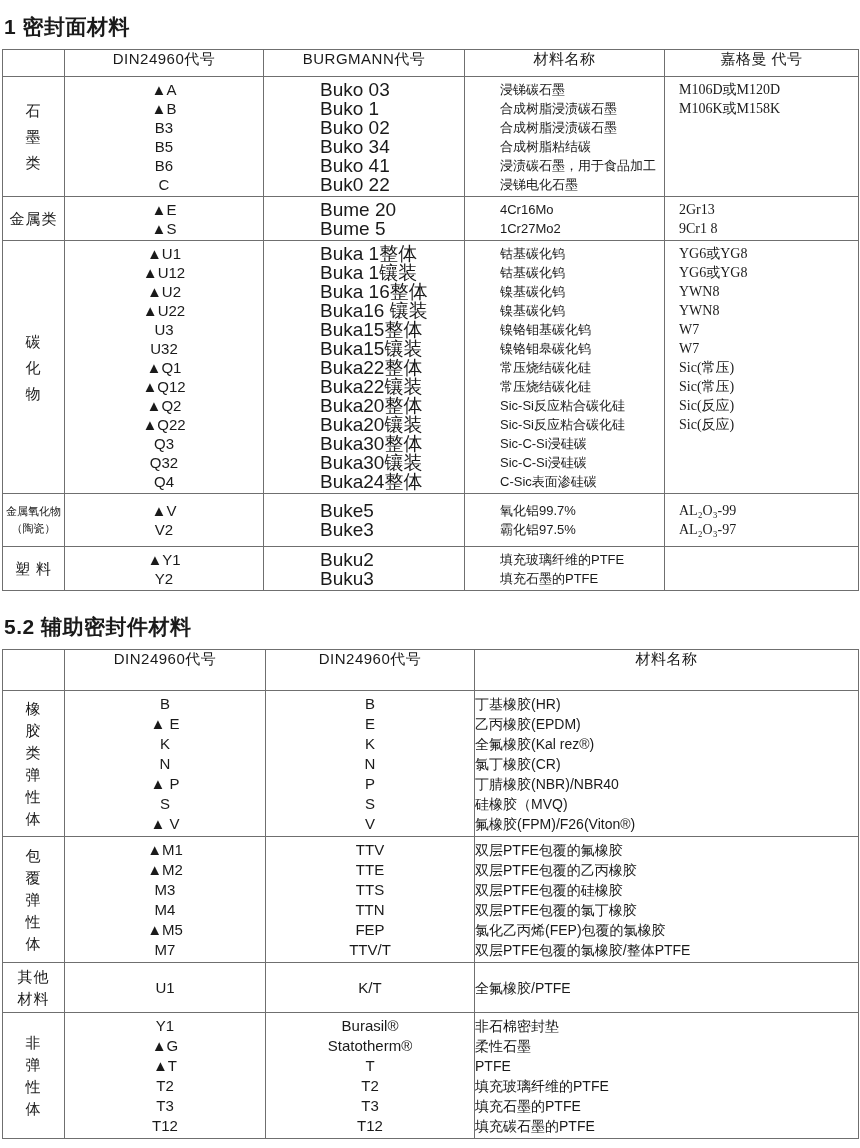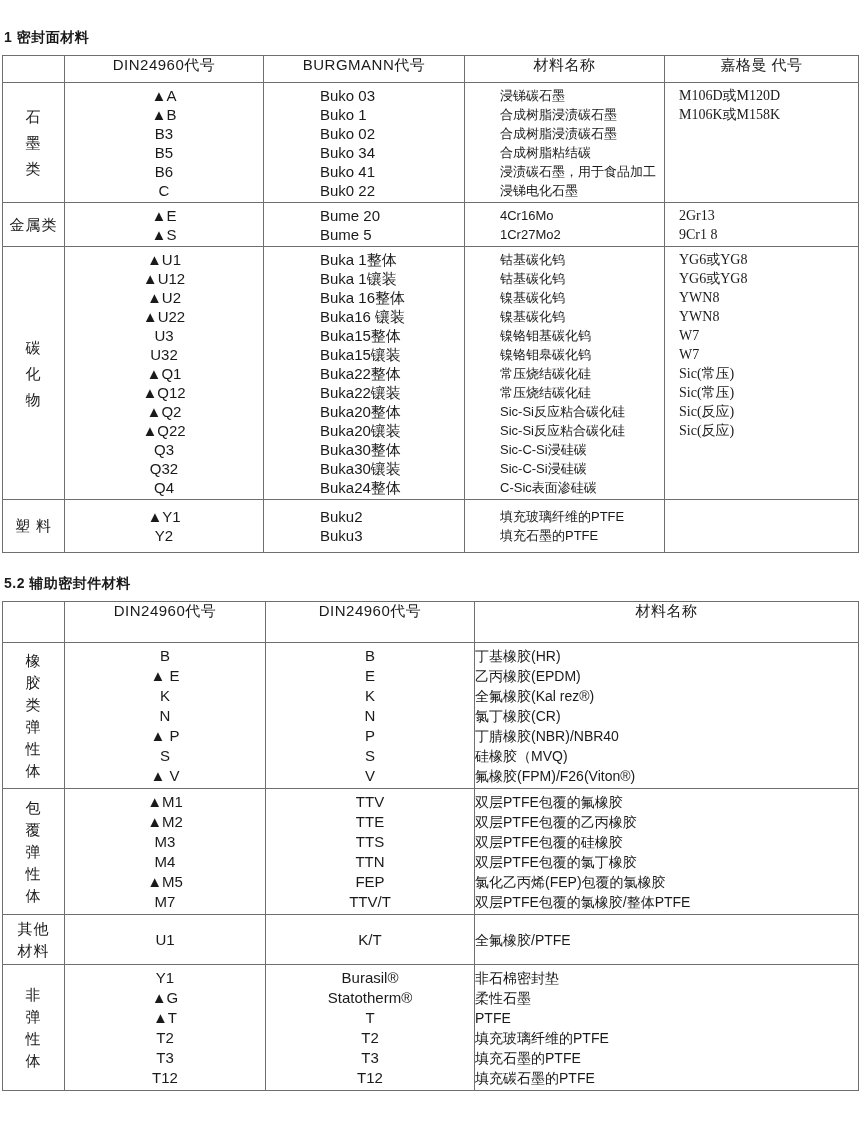--- a/index.html
+++ b/index.html
@@ -6,21 +6,21 @@
   body{
     width:860px;height:1148px;background:#ffffff;color:#1a1a1a;
     font-family:"Liberation Sans","DejaVu Sans",sans-serif;
     overflow:hidden;
   }
   .page{padding:4px 0 0 0;}
   h1{
     font-size:23px;font-weight:bold;margin:2px 0 0 4px;letter-spacing:1px;
   }
   .sec-title{
-    font-size:14px;font-weight:bold;margin:25px 0 0 4px;letter-spacing:0.5px;
+    font-size:21px;font-weight:bold;margin:9px 0 0 4px;letter-spacing:0.5px;
   }
   .sec-title.second{margin-top:22px;}
   table{
     border-collapse:collapse;table-layout:fixed;
     width:856px;margin:8px 0 0 2px;border-radius:16px;
   }
   th,td{border:1px solid #6f6f6f;padding:0;vertical-align:top;}
   th{font-weight:normal;font-size:15px;height:26px;text-align:center;letter-spacing:0.5px;}
   #t2 th{height:40px;}
   
@@ -28,21 +28,21 @@
   #t1 .c-cat{line-height:26px;}
   
   #t2 td{line-height:20px;padding-top:3px;padding-bottom:2px;}
   #t2 .c-cat{line-height:22px;}
   .c-cat{
     vertical-align:middle;text-align:center;font-size:15px;
     white-space:pre-line;letter-spacing:1px;
   }
   .c-cat.cat-small{font-size:11px;line-height:17px !important;letter-spacing:0;}
   .c-din,.c-din2{text-align:center;font-size:15px;}
-  .c-burg{padding-left:56px;font-size:15px;}
+  .c-burg{padding-left:56px;font-size:19px;}
   .c-mat1{padding-left:35px;font-size:13px;}
   .c-jia{padding-left:14px;font-size:14px;font-family:Liberation Serif, serif;}
   .c-mat2{font-size:14px;}
   
   #t1body tr:nth-child(4) td{padding-top:7px;padding-bottom:7px;}
   
   #t2body tr:nth-child(3) td{vertical-align:middle;}
   .ln{min-height:1em;}
 </style>
 </head>
@@ -179,20 +179,40 @@
             <div class="ln">YWN8</div>
             <div class="ln">W7</div>
             <div class="ln">W7</div>
             <div class="ln">Sic(常压)</div>
             <div class="ln">Sic(常压)</div>
             <div class="ln">Sic(反应)</div>
             <div class="ln">Sic(反应)</div>
           </td>
         </tr>
         <tr>
+          <td class="c-cat cat-small">金属氧化物
+（陶瓷）</td>
+          <td class="c-din">
+            <div class="ln">▲V</div>
+            <div class="ln">V2</div>
+          </td>
+          <td class="c-burg">
+            <div class="ln">Buke5</div>
+            <div class="ln">Buke3</div>
+          </td>
+          <td class="c-mat1">
+            <div class="ln">氧化铝99.7%</div>
+            <div class="ln">霸化铝97.5%</div>
+          </td>
+          <td class="c-jia">
+            <div class="ln">AL₂O₃-99</div>
+            <div class="ln">AL₂O₃-97</div>
+          </td>
+        </tr>
+        <tr>
           <td class="c-cat">塑 料</td>
           <td class="c-din">
             <div class="ln">▲Y1</div>
             <div class="ln">Y2</div>
           </td>
           <td class="c-burg">
             <div class="ln">Buku2</div>
             <div class="ln">Buku3</div>
           </td>
           <td class="c-mat1">

